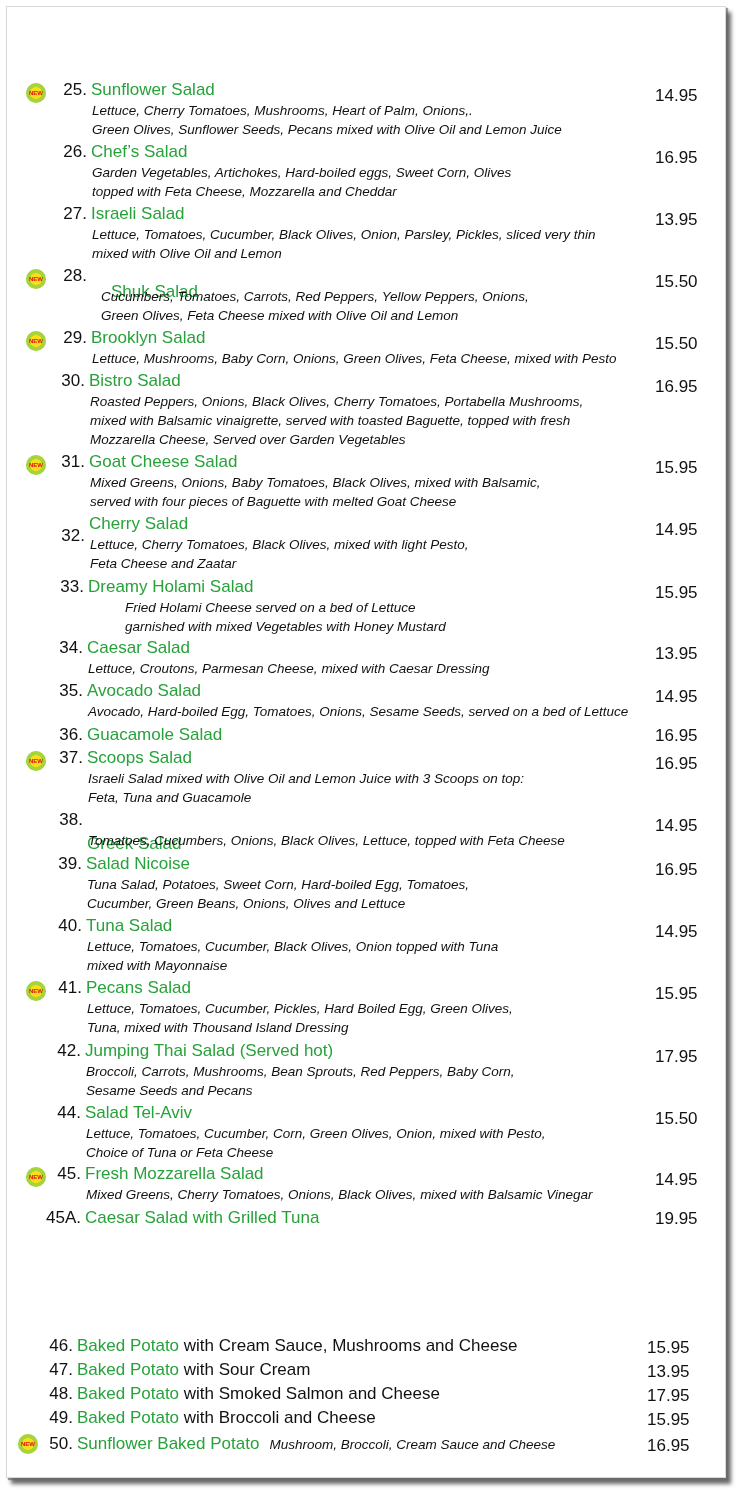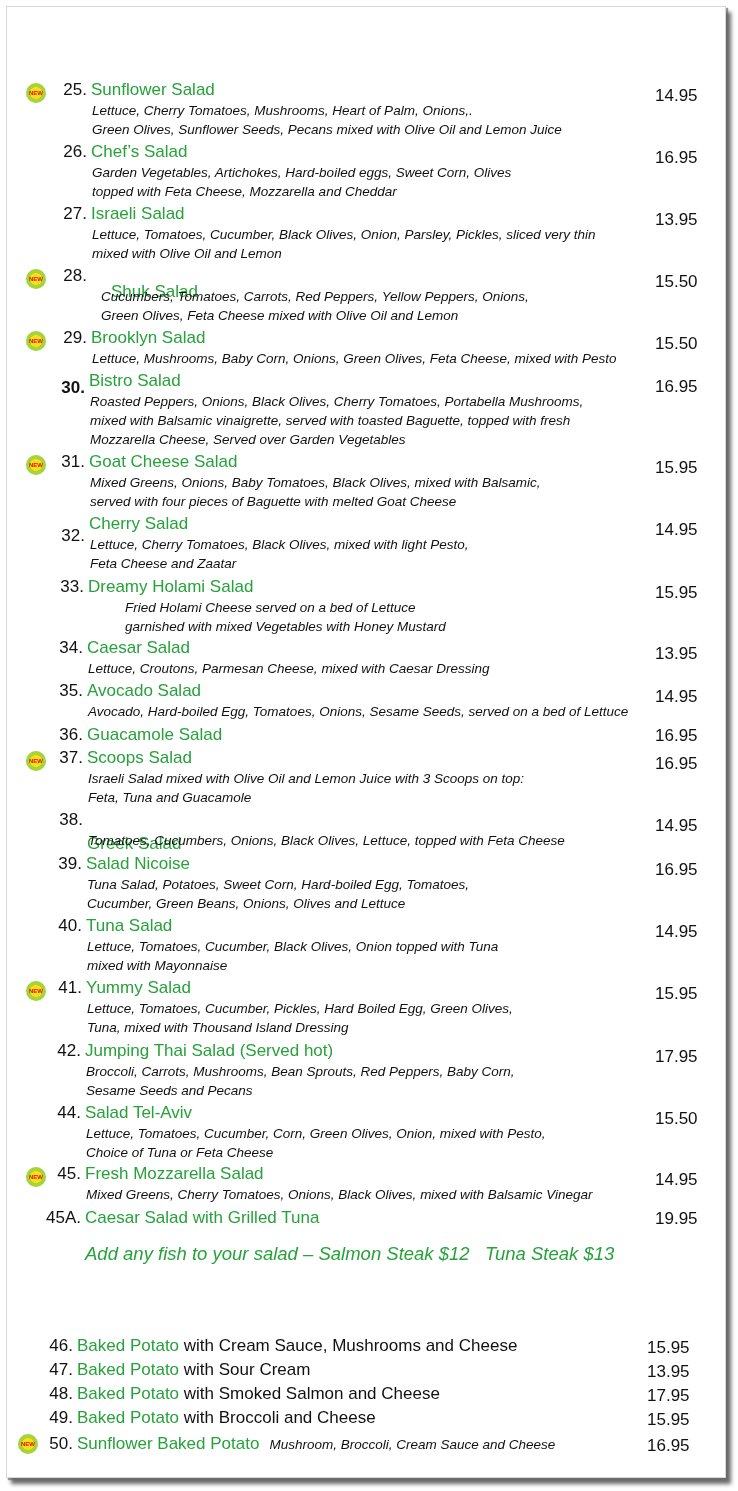--- a/index.html
+++ b/index.html
@@ -89,21 +89,21 @@
 Green Olives, Feta Cheese mixed with Olive Oil and Lemon</div>
       </div>
       <div class="item" style="top: 321px;">
         <div class="new-badge" style="left:19px;top:3px;">NEW</div>
         <span class="num" style="left:20px;top:0;">29.</span>
         <span class="name" style="left:84px;top:0;">Brooklyn Salad</span>
         <span class="price" style="top:6px;">15.50</span>
         <div class="desc" style="left:85px;top:21px;">Lettuce, Mushrooms, Baby Corn, Onions, Green Olives, Feta Cheese, mixed with Pesto</div>
       </div>
       <div class="item" style="top: 364px;">
-        <span class="num" style="left:18px;top:7px;font-weight:bold;">30.</span>
+        <span class="num" style="left:18px;top:0;">30.</span>
         <span class="name" style="left:82px;top:0;">Bistro Salad</span>
         <span class="price" style="top:6px;">16.95</span>
         <div class="desc" style="left:83px;top:21px;">Roasted Peppers, Onions, Black Olives, Cherry Tomatoes, Portabella Mushrooms,
 mixed with Balsamic vinaigrette, served with toasted Baguette, topped with fresh
 Mozzarella Cheese, Served over Garden Vegetables</div>
       </div>
       <div class="item" style="top: 445px;">
         <div class="new-badge" style="left:19px;top:3px;">NEW</div>
         <span class="num" style="left:18px;top:0;">31.</span>
         <span class="name" style="left:82px;top:0;">Goat Cheese Salad</span>
@@ -166,21 +166,21 @@
       <div class="item" style="top: 909px;">
         <span class="num" style="left:15px;top:0;">40.</span>
         <span class="name" style="left:79px;top:0;">Tuna Salad</span>
         <span class="price" style="top:6px;">14.95</span>
         <div class="desc" style="left:80px;top:21px;">Lettuce, Tomatoes, Cucumber, Black Olives, Onion topped with Tuna
 mixed with Mayonnaise</div>
       </div>
       <div class="item" style="top: 971px;">
         <div class="new-badge" style="left:19px;top:3px;">NEW</div>
         <span class="num" style="left:15px;top:0;">41.</span>
-        <span class="name" style="left:79px;top:0;">Yummy Salad</span>
+        <span class="name" style="left:79px;top:0;">Pecans Salad</span>
         <span class="price" style="top:6px;">15.95</span>
         <div class="desc" style="left:80px;top:21px;">Lettuce, Tomatoes, Cucumber, Pickles, Hard Boiled Egg, Green Olives,
 Tuna, mixed with Thousand Island Dressing</div>
       </div>
       <div class="item" style="top: 1034px;">
         <span class="num" style="left:14px;top:0;">42.</span>
         <span class="name" style="left:78px;top:0;">Jumping Thai Salad (Served hot)</span>
         <span class="price" style="top:6px;">17.95</span>
         <div class="desc" style="left:79px;top:21px;">Broccoli, Carrots, Mushrooms, Bean Sprouts, Red Peppers, Baby Corn,
 Sesame Seeds and Pecans</div>
@@ -199,21 +199,20 @@
         <span class="price" style="top:6px;">14.95</span>
         <div class="desc" style="left:79px;top:21px;">Mixed Greens, Cherry Tomatoes, Onions, Black Olives, mixed with Balsamic Vinegar</div>
       </div>
       <div class="item" style="top: 1201px;">
         <span class="num" style="left:14px;top:0;">45A.</span>
         <span class="name" style="left:78px;top:0;">Caesar Salad with Grilled Tuna</span>
         <span class="price" style="top:1px;">19.95</span>
       </div>
     </div>
 
-  <div class="addon">Add any fish to your salad – Salmon Steak $12   Tuna Steak $13</div>
 
 
   <div id="potato-list">
       <div class="item" style="top: 1329px;">
         <span class="num" style="left:6px;top:0;">46.</span>
         <span class="name" style="left:70px;top:0;"><span>Baked Potato</span><span class="suffix"> with Cream Sauce, Mushrooms and Cheese</span></span>
         <span class="price" style="left:640px;top:2px;">15.95</span>
       </div>
       <div class="item" style="top: 1353px;">
         <span class="num" style="left:6px;top:0;">47.</span>

